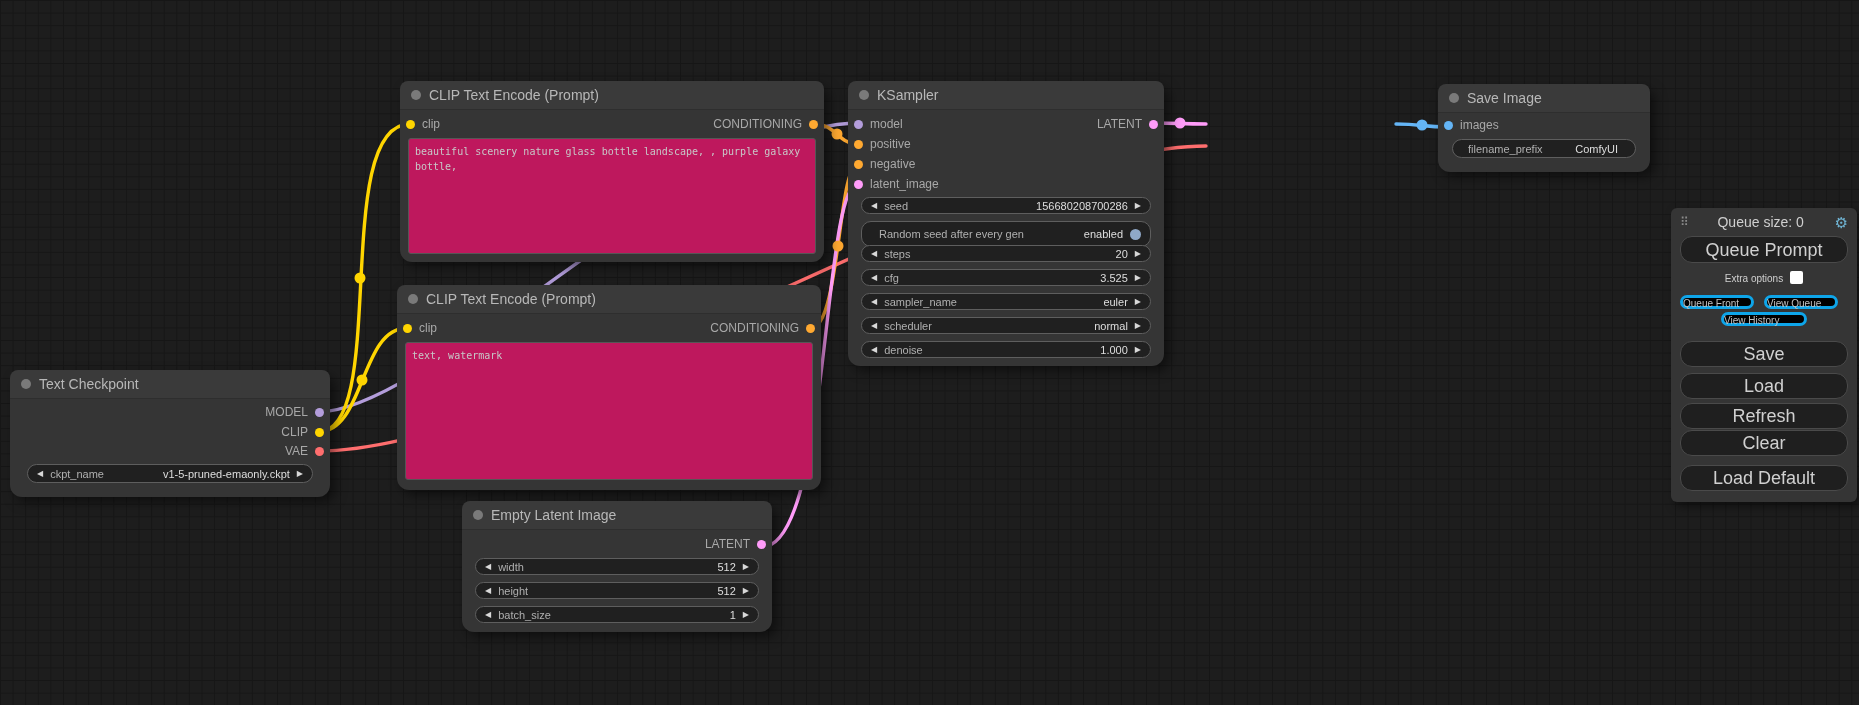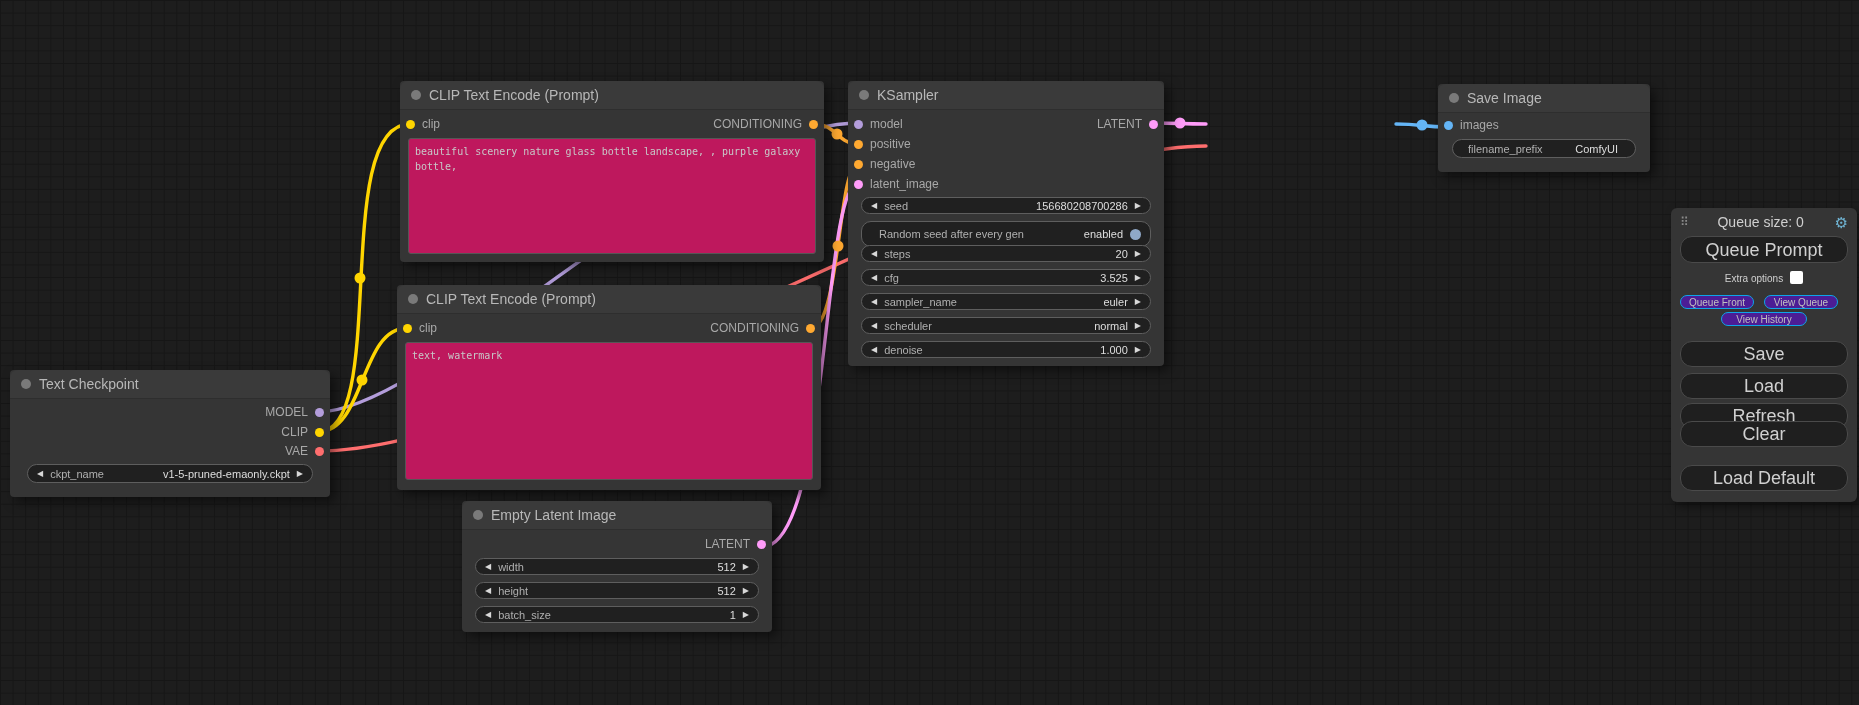--- a/index.html
+++ b/index.html
@@ -8,21 +8,21 @@
     background-color:#1d1d1d;
     background-image:
       linear-gradient(#161616 1px, transparent 1px),
       linear-gradient(90deg, #161616 1px, transparent 1px);
     background-size:12.6px 12.6px;
     font-family:"Liberation Sans",sans-serif;
   }
   svg.wires{position:absolute;left:0;top:0;z-index:1;}
   svg.wires path{fill:none;stroke-width:3.4;stroke-linecap:round;}
 
-  .node{position:absolute;z-index:2;background:#353535;border-radius:4px;
+  .node{position:absolute;z-index:2;background:#353535;border-radius:12px;
         box-shadow:5px 5px 12px rgba(0,0,0,.5);}
   .titlebar{height:28px;display:flex;align-items:center;gap:8px;padding:0 11px;
         background:#3a3a3a;border-radius:8px 8px 0 0;border-bottom:1px solid #2e2e2e;
         color:#b8b8b8;font-size:14px;white-space:nowrap;}
   .tdot{width:10px;height:10px;border-radius:50%;flex:0 0 auto;}
 
   .slot-row{position:absolute;left:0;right:0;height:18px;display:flex;align-items:center;}
   .in-group{display:flex;align-items:center;gap:7px;margin-left:6px;}
   .out-group{display:flex;align-items:center;gap:7px;margin-left:auto;margin-right:6px;}
   .sdot{width:9px;height:9px;border-radius:50%;flex:0 0 auto;}
@@ -46,22 +46,22 @@
         color:#cfcfcf;}
   .qheader{display:flex;align-items:center;padding:6px 9px 0 9px;font-size:14px;}
   .qhandle{font-size:12px;color:#8a8a8a;letter-spacing:-2px;}
   .qtitle{flex:1;text-align:center;}
   .qgear{font-size:15px;line-height:1;}
   button{font-family:"Liberation Sans",sans-serif;cursor:pointer;}
   .qbtn{position:absolute;left:9px;width:168px;height:26px;box-sizing:border-box;
         background:#1f1f1f;border:1px solid #4a4a4a;border-radius:12px;
         color:#d0d0d0;font-size:18px;line-height:22px;text-align:center;padding:0;}
   .qbtn-sm{position:absolute;box-sizing:border-box;height:14px;
-        background:#4c1d95;border:1px solid #0ea5e9;border-radius:8px;
-        color:#c0c0c0;font-size:10px;line-height:11px;text-align:center;padding:0;}
+        background:#000000;border:3px solid #0ea5e9;border-radius:8px;
+        color:#c0c0c0;font-size:10px;line-height:11px;text-align:left;padding:0;}
   .extra{position:absolute;top:63px;left:0;width:100%;text-align:center;font-size:10px;}
   .checkbox{display:inline-block;width:13px;height:13px;background:#ffffff;border-radius:2px;
         vertical-align:-2px;margin-left:7px;}
 </style>
 </head>
 <body>
 
 <div class="canvas">
 
   <svg class="wires" width="1859" height="705">
@@ -283,17 +283,17 @@
     <button class="qbtn" style="top:28px;height:27px;">Queue Prompt</button>
     <div class="extra">
       <span>Extra options</span><span class="checkbox"></span>
     </div>
     <button class="qbtn-sm" style="left:9px;top:87px;width:74px;">Queue Front</button>
     <button class="qbtn-sm" style="left:93px;top:87px;width:74px;">View Queue</button>
     <button class="qbtn-sm" style="left:50px;top:104px;width:86px;">View History</button>
     <button class="qbtn" style="top:133px;">Save</button>
     <button class="qbtn" style="top:165px;">Load</button>
     <button class="qbtn" style="top:195px;">Refresh</button>
-    <button class="qbtn" style="top:213px;">Clear</button>
+    <button class="qbtn" style="top:222px;">Clear</button>
     <button class="qbtn" style="top:257px;">Load Default</button>
   </div>
 
 </div>
 
 </body></html>

